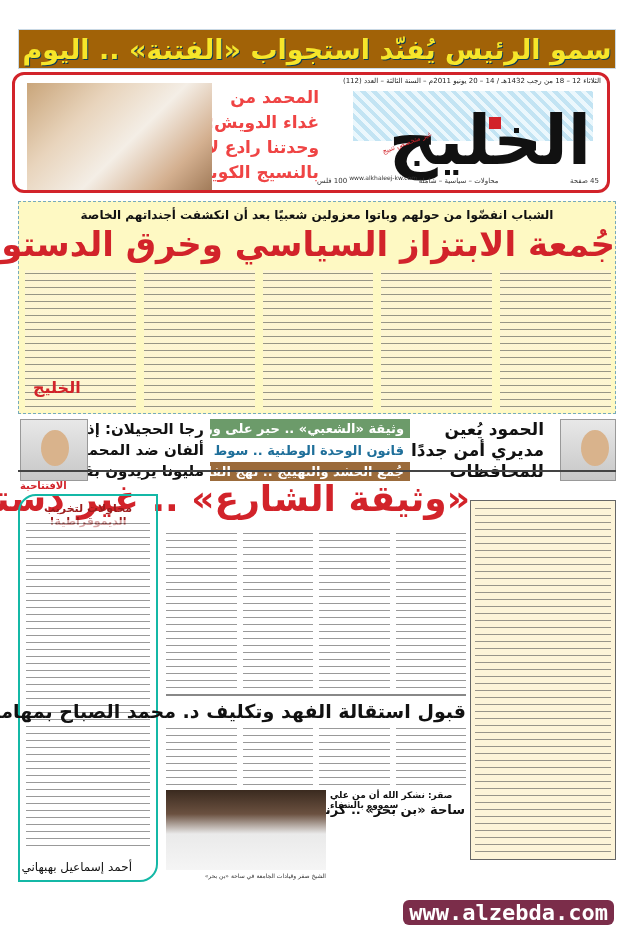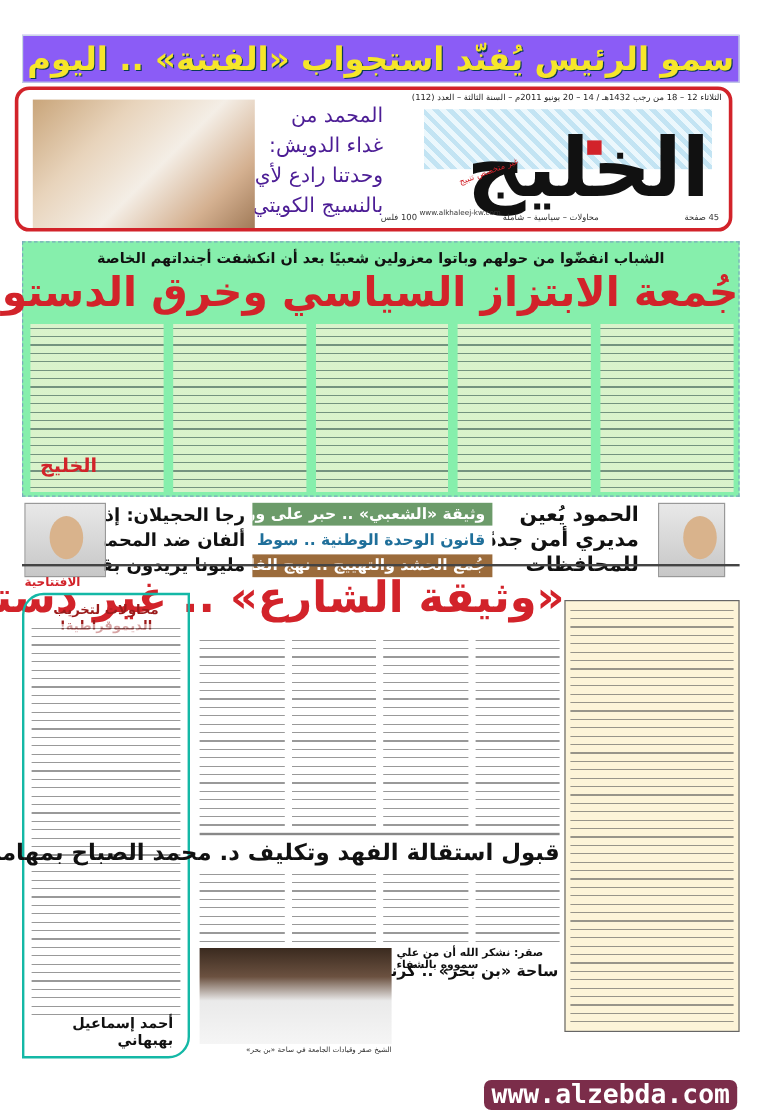--- a/index.html
+++ b/index.html
@@ -1,59 +1,59 @@
 <!DOCTYPE html>
 <html><head>
 <meta charset="utf-8">
 <style>
   * { box-sizing: border-box; margin: 0; padding: 0; }
   body { width: 632px; height: 931px; background: #ffffff; font-family: "DejaVu Sans", sans-serif; position: relative; overflow: hidden; direction: rtl; }
   .abs { position: absolute; }
-  .top-banner { left: 18px; top: 29px; width: 598px; height: 40px; background: #8b5cf6; border: 1px solid #c9d8e4; display:flex; align-items:center; justify-content:center; }
+  .top-banner { left: 18px; top: 29px; width: 598px; height: 40px; background: #a16207; border: 1px solid #c9d8e4; display:flex; align-items:center; justify-content:center; }
   .top-banner span { color: #f6e62a; font-weight: bold; font-size: 27px; font-family: "DejaVu Sans", sans-serif; text-shadow: 1px 1px 0 #0b3c57; letter-spacing: 0; white-space: nowrap; }
   .masthead { left: 12px; top: 72px; width: 598px; height: 121px; border: 3px solid #d2232a; border-radius: 12px; background:#fff; overflow:hidden; }
   .dateline { right: 6px; top: 2px; width: 270px; font-size: 7px; color:#222; white-space: nowrap; text-align: right; }
   .logo-area { right: 4px; top: 12px; width: 290px; height: 98px; }
   .logo-pattern { right: 10px; top: 4px; width: 240px; height: 50px; background: repeating-linear-gradient(45deg, #b8dff1 0 4px, #e8f6fc 4px 8px); opacity: .85; }
   .logo-text { right: 12px; top: 20px; font-size: 68px; font-weight: bold; color: #111; font-family: "DejaVu Sans", sans-serif; letter-spacing: -2px; line-height: 1; }
   .red-square { right: 102px; top: 30px; width: 12px; height: 12px; background:#d2232a; }
   .logo-tag { right: 170px; top: 52px; color:#d2232a; font-size: 7px; transform: rotate(-20deg); }
   .logo-url { right: 186px; top: 87px; font-size: 6px; color:#333; direction:ltr; }
   .mast-bottom { right: 4px; bottom: 2px; width: 290px; height: 14px; font-size: 7px; color:#333; display:flex; justify-content: space-between; align-items:center; padding: 0 4px; }
-  .mast-headline { left: 206px; top: 10px; width: 98px; text-align: right; color: #4c1d95; font-weight: normal; font-size: 17px; line-height: 25px; white-space: nowrap; }
+  .mast-headline { left: 206px; top: 10px; width: 98px; text-align: right; color: #ef4444; font-weight: bold; font-size: 17px; line-height: 25px; white-space: nowrap; }
   .mast-photo { left: 12px; top: 8px; width: 185px; height: 108px; background: linear-gradient(135deg, #c9a57a 0%, #e8d4bc 30%, #f4eee6 55%, #d4b090 80%, #a07a58 100%); }
-  .main-box { left: 18px; top: 201px; width: 598px; height: 213px; background: #86efac; border: 1px dashed #7ab; }
+  .main-box { left: 18px; top: 201px; width: 598px; height: 213px; background: #fef9c3; border: 1px dashed #7ab; }
   .kicker { top: 6px; left: 0; width: 100%; text-align:center; font-weight: bold; font-size: 12px; color:#111; }
   .main-head { top: 22px; left: 0; width: 100%; text-align:center; font-weight: bold; font-size: 34px; color:#d2232a; white-space: nowrap; letter-spacing:-1px; }
   .cols { top: 68px; left: 6px; width: 586px; height: 140px; display:flex; gap: 8px; }
   .col { flex:1; background: repeating-linear-gradient(#fdf4d8 0 3px, #6b6b6b 3px 4px, #fdf4d8 4px 7px); opacity: .7; }
   .brand-small { left: 14px; top: 176px; color:#d2232a; font-weight:bold; font-size: 16px; }
   .strip { left: 18px; top: 419px; width: 598px; height: 66px; }
-  .box-news1 { right: 12px; top: 0; width: 196px; height: 62px; display:flex; gap:16px; }
+  .box-news1 { right: 0; top: 0; width: 196px; height: 62px; display:flex; gap:16px; }
   .mini-photo { width: 68px; height: 62px; background: linear-gradient(#e8e8e8, #c7c7c7); border:1px solid #999; position: relative; }
   .mini-photo::after{content:""; position:absolute; left:20px; top:10px; width:28px; height:36px; border-radius: 50%; background:#d9b38c;}
   .news1-text { width: 124px; font-weight:bold; font-size: 17px; line-height: 21px; color:#111; text-align:right; white-space:nowrap; }
   .pills { right: 206px; top: 0; width: 200px; height: 62px; display:flex; flex-direction: column; gap:3px; }
   .pill { height: 19px; color:#fff; font-weight:bold; font-size: 13px; padding: 0 6px; white-space:nowrap; overflow:hidden; display:flex; align-items:center; }
   .pill.green { background:#6c9b6a; }
   .pill.plain { background:#fff; color:#1f6f9a; }
   .pill.brown { background:#9b6b3b; }
   .box-news2 { left: 0; top: 0; width: 186px; height: 62px; display:flex; gap: 6px; }
   .news2-text { width: 110px; font-weight:bold; font-size: 15px; line-height: 21px; color:#111; white-space:nowrap; }
   .sec-head { left: 18px; top: 470px; width: 598px; height: 2px; background:#444; }
   .big-head { left: 170px; top: 478px; width: 300px; text-align:center; font-weight:bold; font-size: 36px; color:#d2232a; white-space:nowrap; }
   .side-right { right: 16px; top: 480px; width: 146px; height: 380px; }
   .side-tab { right: 0; top: 0; width: 146px; height: 18px; background:#9b1b1b; color:#fff; font-weight:bold; font-size: 11px; display:flex; align-items:center; justify-content:center; border-radius: 4px 4px 0 0; }
   .side-box { right: 0; top: 20px; width: 146px; height: 360px; background:#fdf4d8; border:1px solid #666; }
   .side-box .lines { position:absolute; inset: 4px; background: repeating-linear-gradient(#fdf4d8 0 3px, #555 3px 4px, #fdf4d8 4px 7px); opacity:.6; }
   .op-label { left: 20px; top: 480px; color:#d2232a; font-size: 10px; font-weight:bold; }
   .op-box { left: 18px; top: 494px; width: 140px; height: 388px; border: 2px solid #14b8a6; border-radius: 18px 0 18px 0; padding: 6px; }
   .op-title { font-weight:bold; font-size: 11px; color:#9b1b1b; text-align:center; margin-bottom: 4px; }
   .op-lines { position:absolute; top: 24px; left: 6px; right: 6px; bottom: 30px; background: repeating-linear-gradient(#fff 0 3px, #555 3px 4px, #fff 4px 7px); opacity:.6; }
-  .op-author { position:absolute; bottom: 6px; right: 12px; font-weight:bold; font-size: 12px; color:#111; }
+  .op-author { position:absolute; bottom: 6px; right: 24px; font-weight:normal; font-size: 12px; color:#111; }
   .body-cols { left: 166px; top: 530px; width: 300px; height: 160px; display:flex; gap: 6px; }
   .body-cols .col { background: repeating-linear-gradient(#fff 0 3px, #555 3px 4px, #fff 4px 7px); opacity:.6; }
   .head2 { left: 166px; top: 694px; width: 300px; text-align:center; font-weight:bold; font-size: 19px; color:#111; white-space:nowrap; border-top:2px solid #888; padding-top: 4px; }
   .body2 { left: 166px; top: 725px; width: 300px; height: 60px; display:flex; gap: 6px; }
   .body2 .col { background: repeating-linear-gradient(#fff 0 3px, #555 3px 4px, #fff 4px 7px); opacity:.6; }
   .sub-kicker { left: 330px; top: 790px; width: 135px; font-size: 9px; color:#111; text-align:left; font-weight:bold;}
   .sub-head { left: 330px; top: 802px; width: 135px; font-size: 13px; color:#111; text-align:right; font-weight:bold; white-space: nowrap;}
   .photo2 { left: 166px; top: 790px; width: 160px; height: 80px; background: linear-gradient(180deg, #3a2a1f 0%, #6b5140 30%, #eaeaea 55%, #f5f5f5 100%); }
   .caption2 { left: 166px; top: 872px; width: 160px; font-size: 6px; color:#333; }
   .footer-strip { left: 0; top: 893px; width: 632px; height: 38px; display:flex; align-items:center; justify-content: space-between; padding: 0 18px; }

